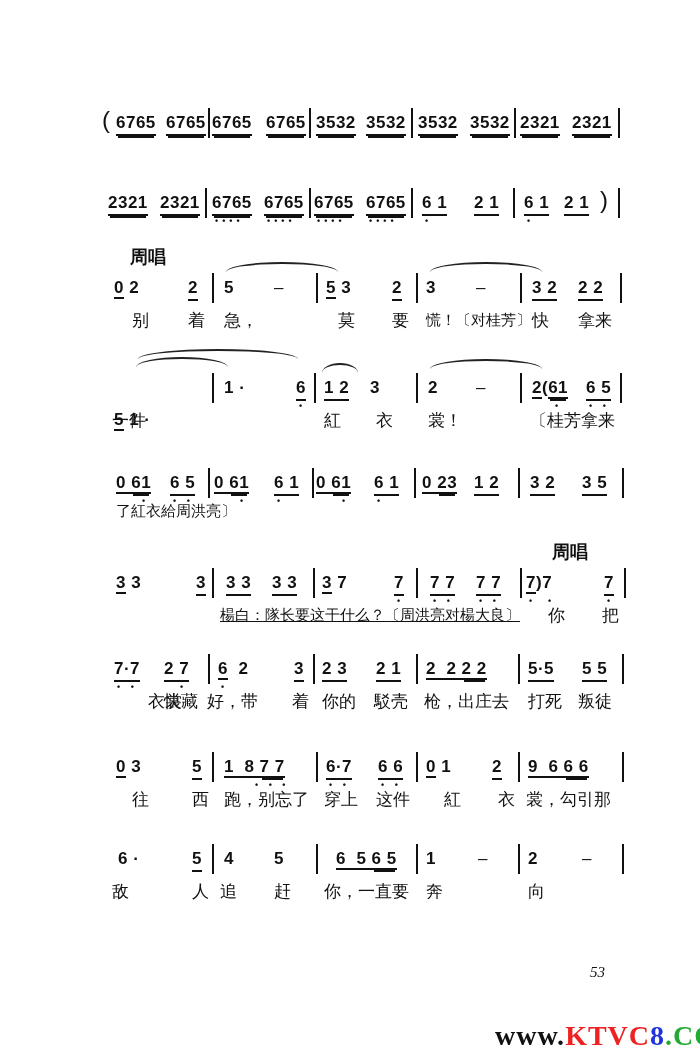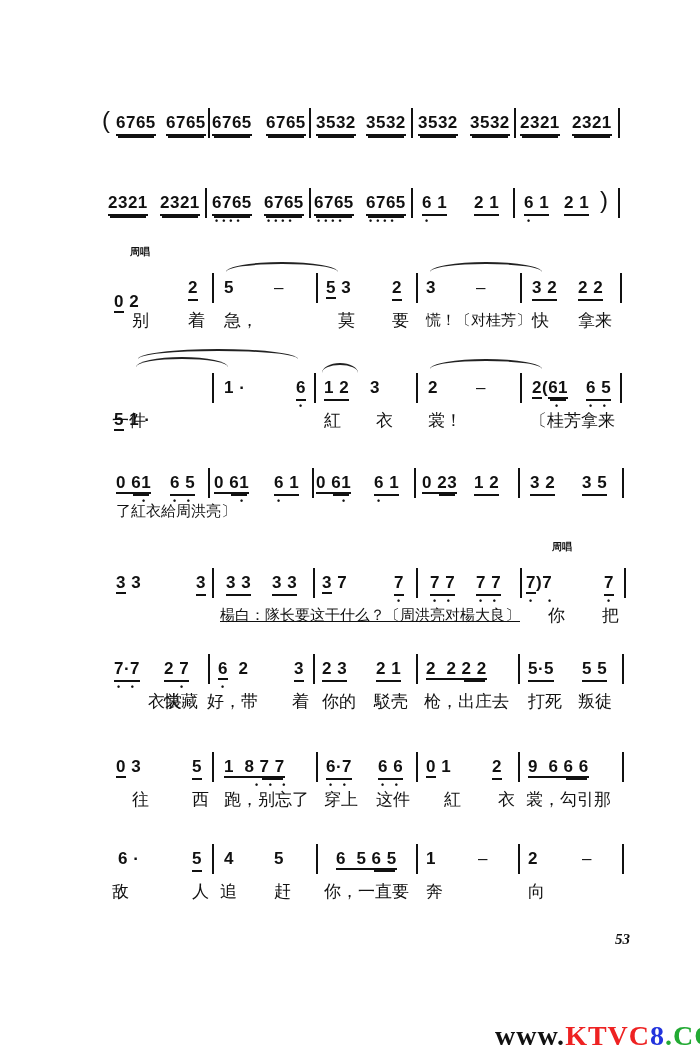--- a/index.html
+++ b/index.html
@@ -14,24 +14,24 @@
     letter-spacing: 0.5px; white-space: pre;
   }
   .u1 { border-bottom: 2px solid #111; }
   .u2 { border-bottom: 2px solid #111; box-shadow: 0 4px 0 -2px #111; padding-bottom: 0; }
   .bar { position: absolute; top: -4px; width: 2px; height: 30px; background: #111; }
   .lyrics {
     position: absolute; left: 0; top: 32px; width: 530px; font-family: "DejaVu Sans", sans-serif;
     font-size: 17px; line-height: 22px; white-space: pre;
   }
   .lyric { position: absolute; top: 0; white-space: pre; }
-  .role { position: absolute; font-family: Liberation Serif, serif; font-size: 10px; font-weight: bold; }
+  .role { position: absolute; font-family: Liberation Serif, serif; font-size: 18px; font-weight: bold; }
   .slur { position: absolute; border-top: 2px solid #222; border-radius: 50% 50% 0 0 / 100% 100% 0 0; height: 8px; }
   .dotrow { position: absolute; top: 25px; font-size: 9px; line-height: 9px; letter-spacing: 4px; font-weight: bold; }
-  .pageno { position: absolute; left: 590px; top: 931px; font-style: italic; font-weight: bold; font-size: 15px; font-family: "Liberation Serif", serif; margin-left: 25px; }
+  .pageno { position: absolute; left: 590px; top: 964px; font-style: italic; font-weight: normal; font-size: 15px; font-family: "Liberation Serif", serif; }
   .wm { position: absolute; left: 495px; top: 1020px; font-family: Liberation Serif, serif; font-size: 28px; font-weight: bold; letter-spacing: 1px; }
 </style>
 </head>
 <body>
 
 <div class="system" style="top:112px;">
   <div class="notes">
     <span class="note" style="left:-6px;top:-3px;font-size:24px;font-weight:normal;">(</span>
     <span class="note u2" style="left:8px;">6765</span>
     <span class="note u2" style="left:58px;">6765</span>
@@ -76,21 +76,21 @@
     <span class="note" style="left:492px;top:-3px;font-size:24px;font-weight:normal;">)</span>
     <span class="bar" style="left:510px;"></span>
   </div>
 </div>
 
 <div class="system" style="top:277px;">
   <span class="role" style="left:22px;top:-32px;">周唱</span>
   <span class="slur" style="left:118px;top:-15px;width:112px;"></span>
   <span class="slur" style="left:322px;top:-15px;width:112px;"></span>
   <div class="notes">
-    <span class="note" style="left:6px;margin-top:14px;"><span class="u1">0</span> 2</span>
+    <span class="note" style="left:6px;"><span class="u1">0</span> 2</span>
     <span class="note u1" style="left:80px;">2</span>
     <span class="bar" style="left:104px;"></span>
     <span class="note" style="left:116px;">5</span>
     <span class="note" style="left:166px;font-weight:normal;">–</span>
     <span class="bar" style="left:208px;"></span>
     <span class="note" style="left:218px;"><span class="u1">5</span> 3</span>
     <span class="note u1" style="left:284px;">2</span>
     <span class="bar" style="left:308px;"></span>
     <span class="note" style="left:318px;">3</span>
     <span class="note" style="left:368px;font-weight:normal;">–</span>

